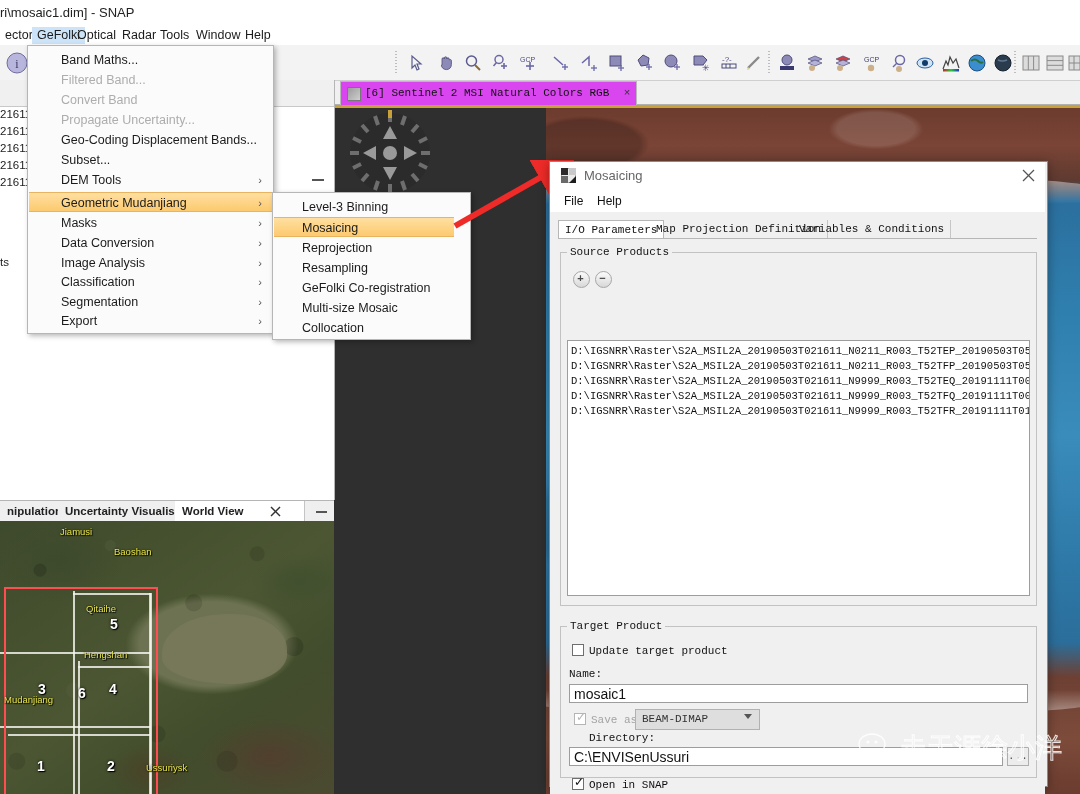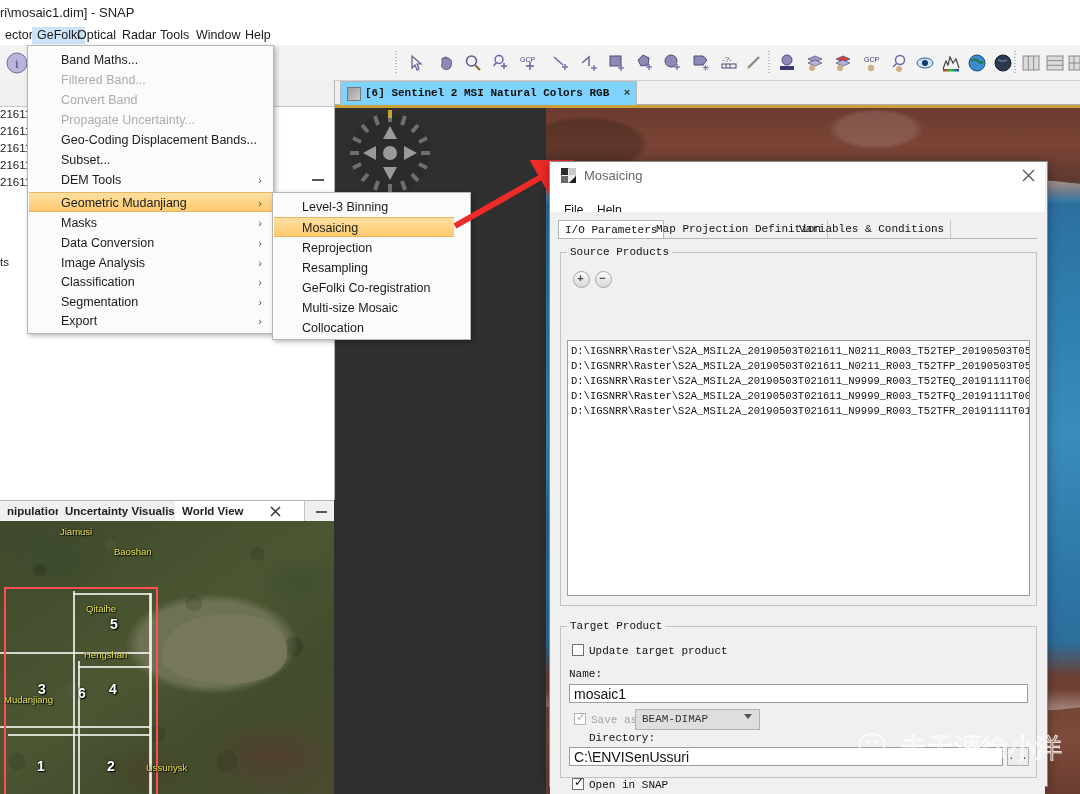--- a/index.html
+++ b/index.html
@@ -65,22 +65,22 @@
   .mlabel{position:absolute;color:#e8e54a;font-size:9.5px;white-space:nowrap;
           text-shadow:0 0 2px rgba(0,0,0,.95),1px 1px 1px rgba(0,0,0,.9);}
   .tilenum{position:absolute;color:#ffffff;font-size:14px;font-weight:bold;
            text-shadow:0 0 3px rgba(0,0,0,.95),1px 1px 1px #000;}
   .wline{position:absolute;background:rgba(245,245,240,.82);}
   #redbox{position:absolute;border:2px solid #ff4d52;}
 
   
   #docarea{left:334px;top:80px;width:746px;height:714px;background:#2e2e2e;}
   #doctabbar{left:334px;top:80px;width:746px;height:24px;background:#f0f0f0;border-bottom:1px solid #b0b0b0;}
-  #doctab{position:absolute;left:6px;top:1px;height:23px;background:#7dd3fc;border:1px solid #b9b9b9;border-bottom:none;
-          padding:0 6px;line-height:23px;font-family:"Liberation Mono",monospace;font-size:11px;color:#111;white-space:nowrap;font-weight:bold;}
+  #doctab{position:absolute;left:6px;top:1px;height:23px;background:#d946ef;border:1px solid #b9b9b9;border-bottom:none;
+          padding:0 6px;line-height:23px;font-family:"Liberation Mono",monospace;font-size:11px;color:#111;white-space:nowrap;}
   .sat{position:absolute;}
 
   
   #rastermenu{left:27px;top:45px;width:245px;height:287px;background:#fbfbfb;border:1px solid #b6b6b6;
               box-shadow:2px 2px 5px rgba(0,0,0,.28);}
   .mi{position:absolute;left:1px;width:243px;height:20px;line-height:20px;font-size:12.5px;color:#1b1b1b;
       padding-left:32px;box-sizing:border-box;white-space:nowrap;}
   .mi.dis{color:#adadad;}
   .mi.hl{background:linear-gradient(to bottom,#ffdfa1,#fcca6f);border-top:1px solid #e8b45f;border-bottom:1px solid #e8b45f;}
   .mi .arrow{position:absolute;right:10px;top:0;line-height:20px;font-size:11px;color:#555;}
@@ -93,21 +93,21 @@
   .smi.hl{background:linear-gradient(to bottom,#ffdfa1,#fcca6f);border-top:1px solid #e8b45f;border-bottom:1px solid #e8b45f;}
 
   
   #dialog{left:549px;top:161px;width:497px;height:624px;background:#f0f0f0;border:1px solid #8a8a8a;
           box-shadow:0 2px 10px rgba(0,0,0,.35);}
   #dlg-title{position:absolute;left:0;top:0;width:495px;height:28px;background:#ffffff;border-bottom:1px solid #e3e3e3;}
   #dlg-title .t{position:absolute;left:34px;top:6px;font-size:13px;color:#666;}
   #dlg-ico{position:absolute;left:11px;top:6px;width:15px;height:15px;}
   #dlg-x{position:absolute;right:10px;top:7px;width:13px;height:13px;}
   #dlg-menubar{position:absolute;left:0;top:28px;width:495px;height:22px;background:#ffffff;}
-  .dm{position:absolute;top:12px;height:16px;line-height:16px;font-size:12px;color:#111;padding:0 5px;}
+  .dm{position:absolute;top:3px;height:16px;line-height:16px;font-size:12px;color:#111;padding:0 5px;}
   #dlg-body{position:absolute;left:0;top:50px;width:495px;height:720px;background:#f0f0f0;}
 
   .tabrow{position:absolute;left:8px;top:8px;height:19px;}
   .dtab{position:absolute;top:0;height:19px;line-height:19px;font-family:"Liberation Mono",monospace;font-size:11px;
         color:#111;padding:0 6px;white-space:nowrap;box-sizing:border-box;}
   .dtab.active{background:#ffffff;border:1px solid #b6b6b6;border-bottom:1px solid #ffffff;}
   .dtab.inactive{border-right:1px solid #c6c6c6;}
   #tabunderline{position:absolute;left:8px;top:26px;width:479px;height:1px;background:#b6b6b6;}
 
   .grp{position:absolute;border:1px solid #c2c2c2;}

